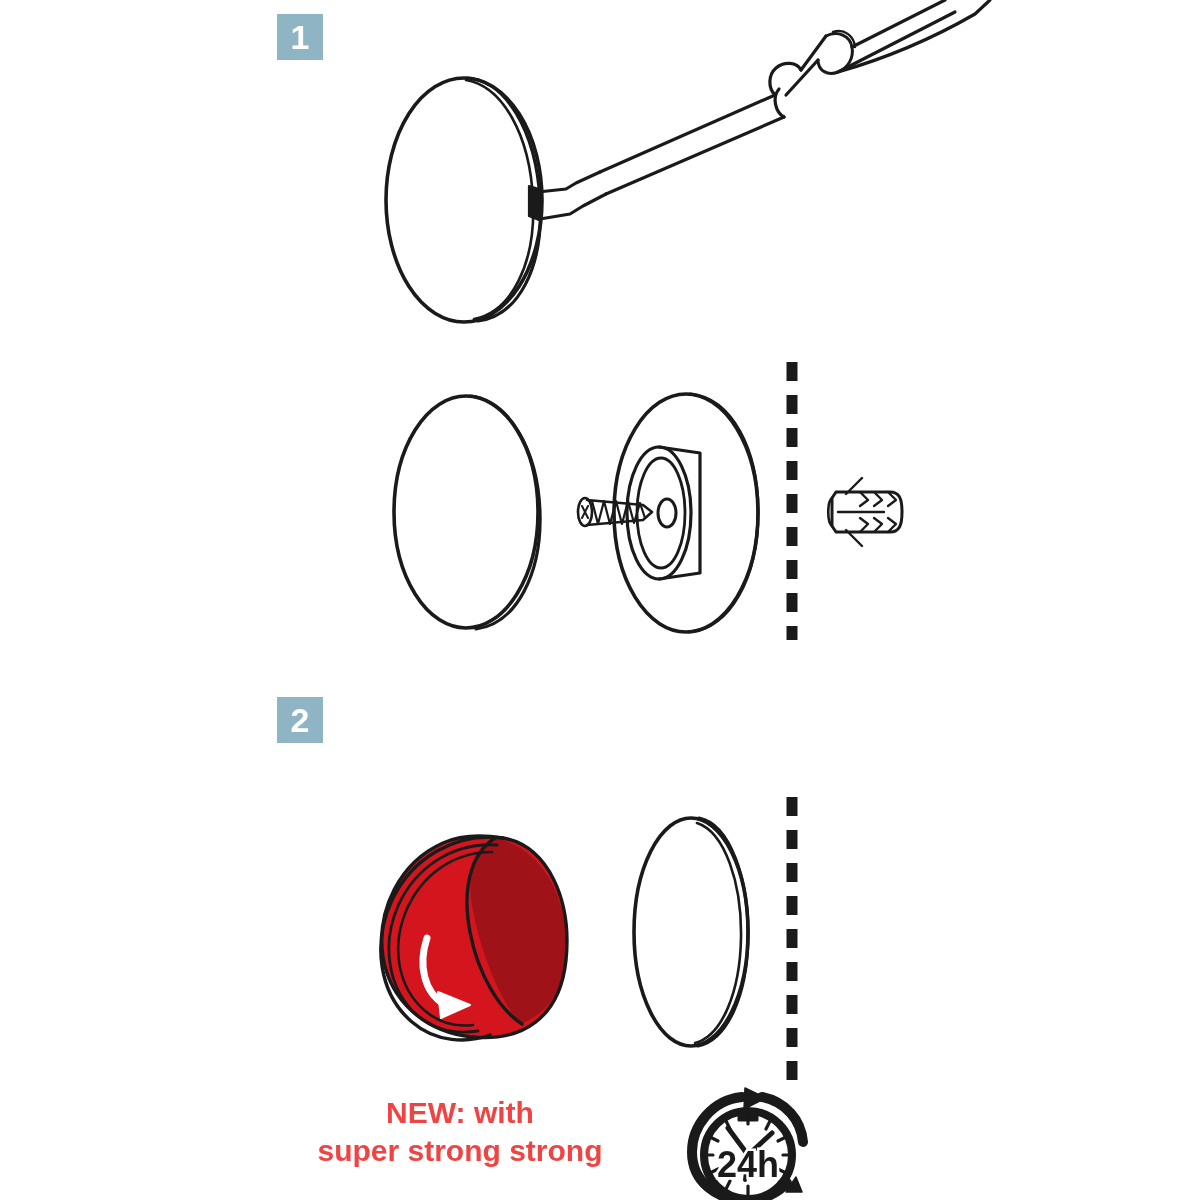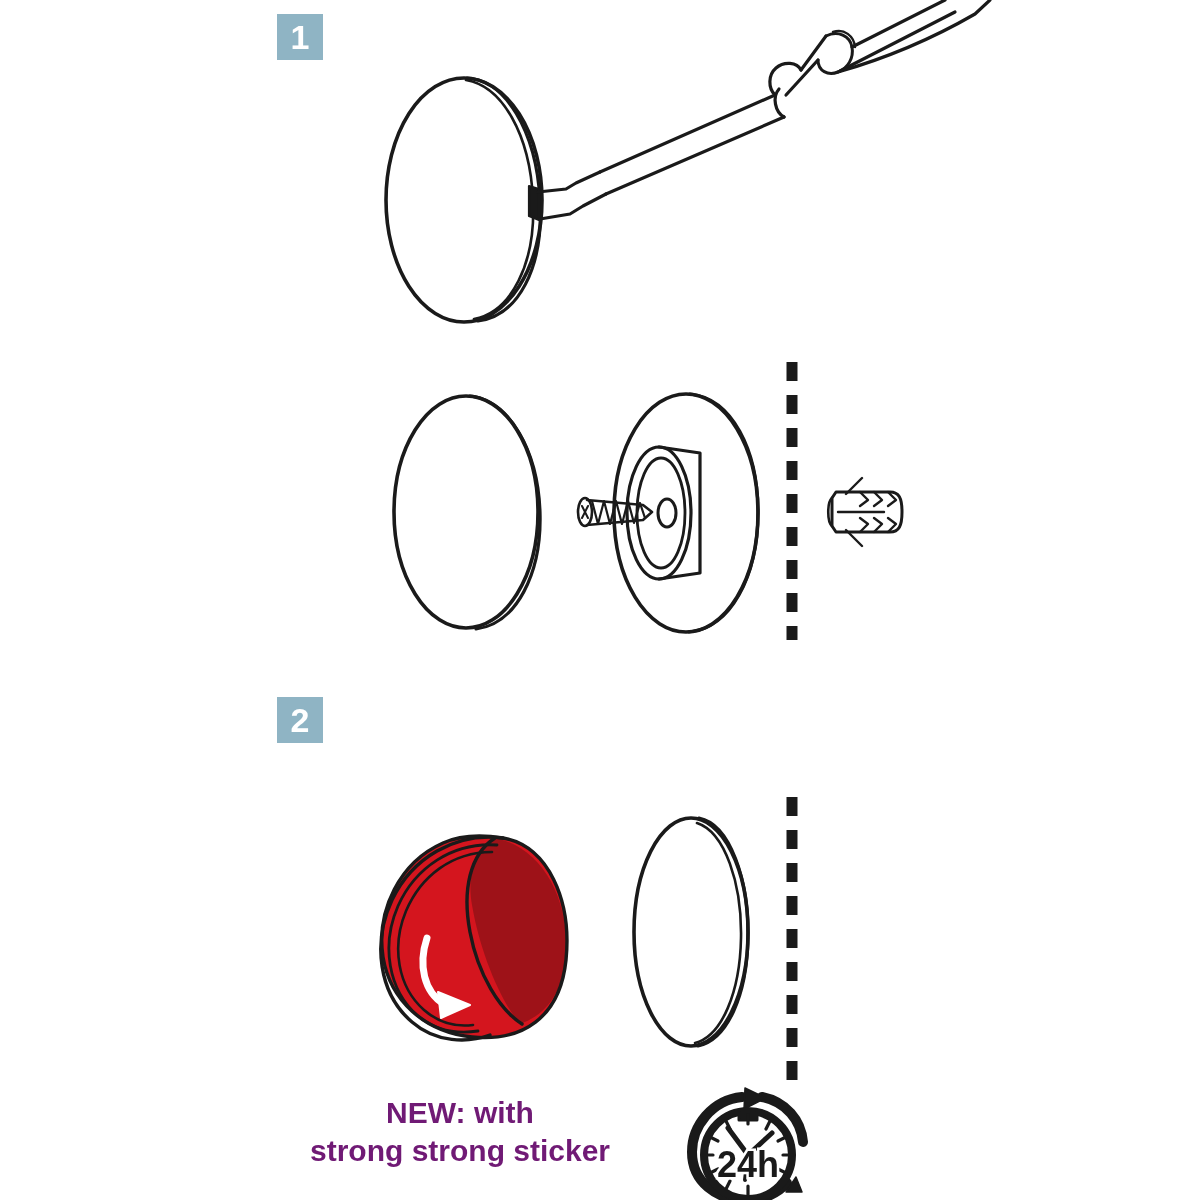--- a/index.html
+++ b/index.html
@@ -44,21 +44,21 @@
   #badge-1 { left: 277px; top: 14px; }
   #badge-2 { left: 277px; top: 697px; }
 
   
   #promo-text {
     position: absolute;
     left: 210px;
     top: 1094px;
     width: 500px;
     text-align: center;
-    color: #701a75;
+    color: #ef4444;
     font-size: 30px;
     font-weight: bold;
     line-height: 1.28;
     font-family: "Liberation Sans", sans-serif;
   }
   #promo-text .line { display: block; white-space: nowrap; }
 </style>
 </head>
 <body>
 
@@ -304,16 +304,16 @@
   <div id="badge-1" class="step-badge">
     <span>1</span>
   </div>
 
   <div id="badge-2" class="step-badge">
     <span>2</span>
   </div>
 
   <div id="promo-text">
     <span class="line">NEW: with</span>
-    <span class="line">strong strong sticker</span>
+    <span class="line">super strong strong</span>
   </div>
 
 </div>
 
 </body></html>

